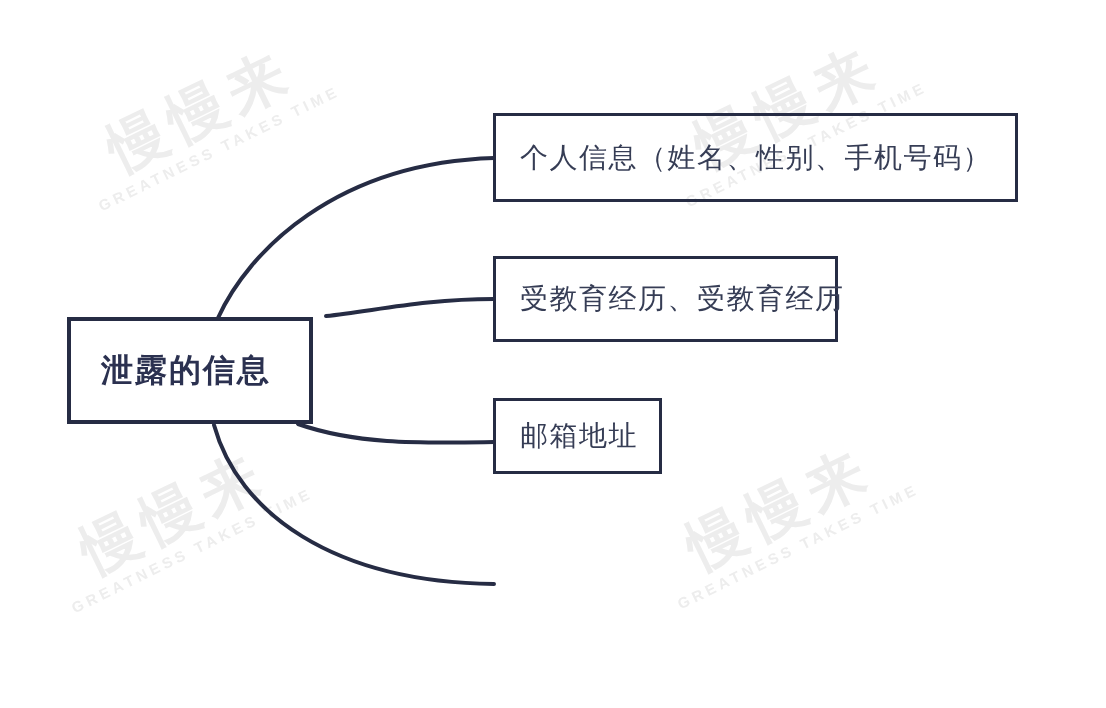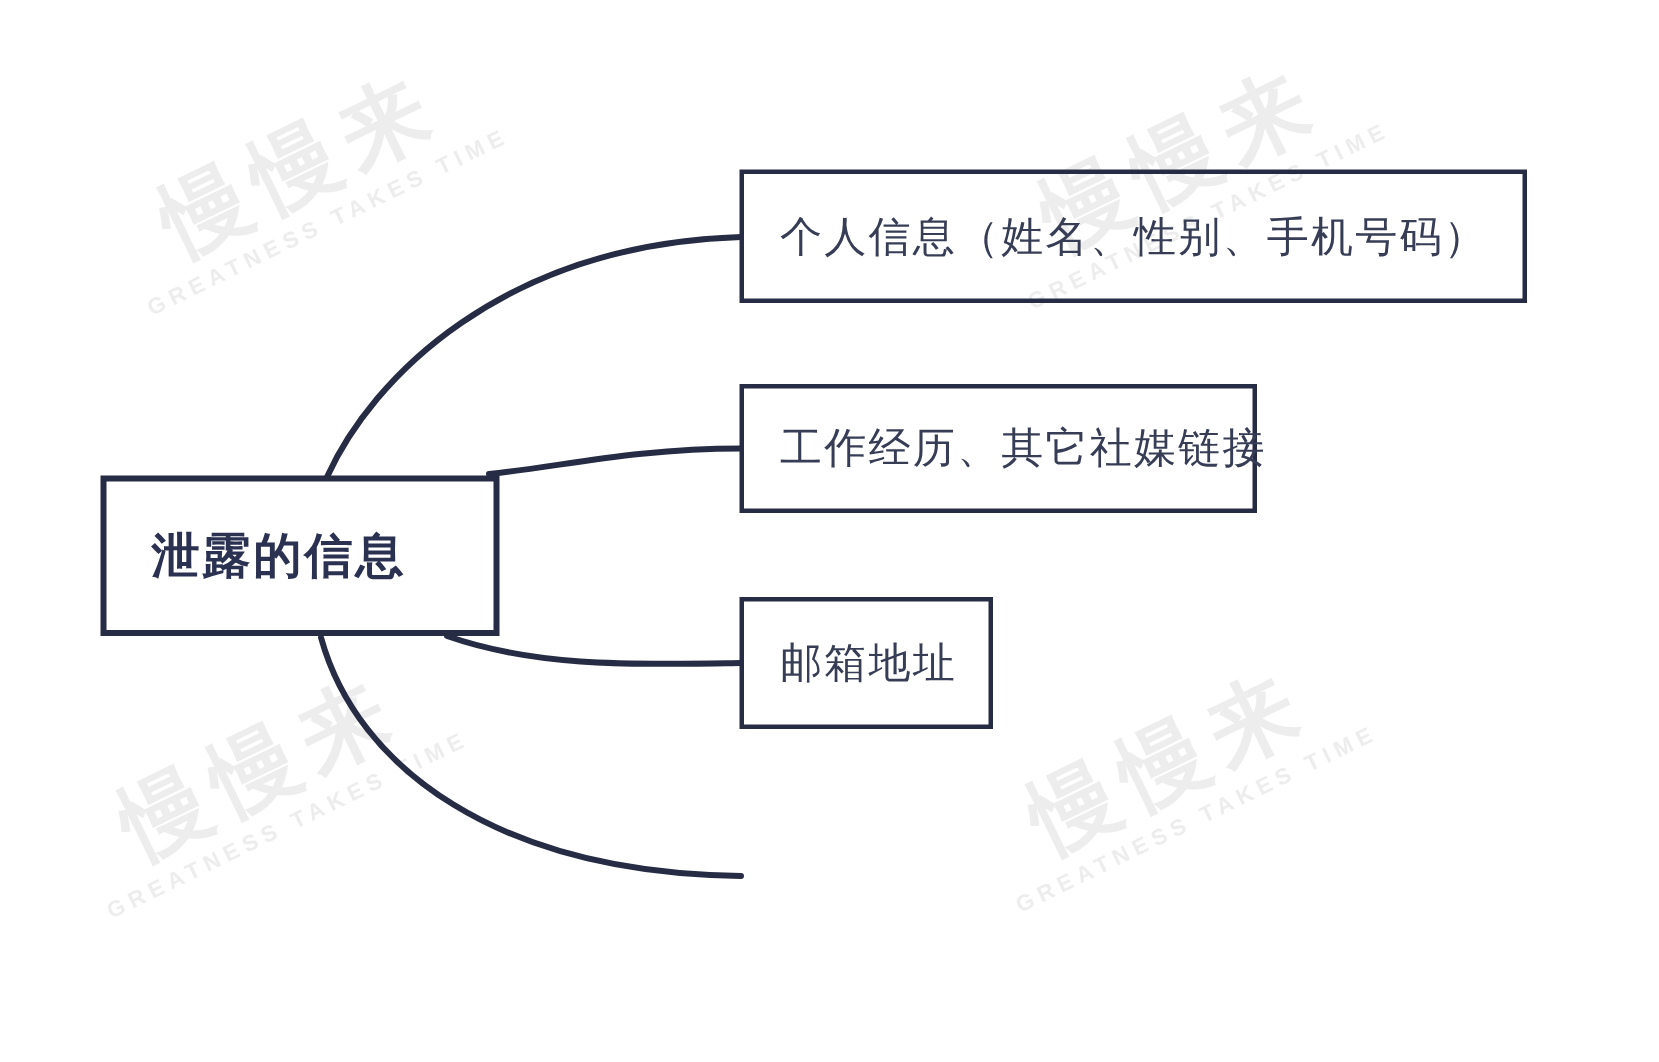--- a/index.html
+++ b/index.html
@@ -65,38 +65,38 @@
     position:absolute;
     box-sizing:border-box;
     background:transparent;
     display:flex;
     align-items:center;
     z-index:3;
     white-space:nowrap;
   }
   .node-root{
     left:67px;top:317px;
-    width:266px;height:107px;
+    width:246px;height:107px;
     border:4px solid var(--line);
     padding-left:30px;
     font-size:32px;
     font-weight:bold;
     letter-spacing:2px;
     color:var(--root-text);
   }
   .node-branch{
     border:3px solid var(--line);
     padding-left:24px;
     font-size:28px;
     letter-spacing:1.5px;
     color:var(--branch-text);
   }
   .node-b1{left:493px;top:113px;width:525px;height:89px;}
   .node-b2{left:493px;top:256px;width:345px;height:86px;}
-  .node-b3{left:493px;top:398px;width:169px;height:88px;}
+  .node-b3{left:493px;top:398px;width:169px;height:76px;}
   .node-b4{left:493px;top:541px;width:220px;height:87px;}
 </style>
 </head>
 <body>
 
 <div class="canvas">
 
   <div class="wm" style="left:35px;top:80px;">
     <div class="wm-cn">慢慢来</div>
     <div class="wm-en">GREATNESS TAKES TIME</div>
@@ -123,21 +123,21 @@
 
   <div class="node node-root">
     <span>泄露的信息</span>
   </div>
 
   <div class="node node-branch node-b1">
     <span>个人信息（姓名、性别、手机号码）</span>
   </div>
 
   <div class="node node-branch node-b2">
-    <span>工作经历、其它社媒链接</span>
+    <span>受教育经历、受教育经历</span>
   </div>
 
   <div class="node node-branch node-b3">
     <span>邮箱地址</span>
   </div>
 
 
 </div>
 
 </body></html>

